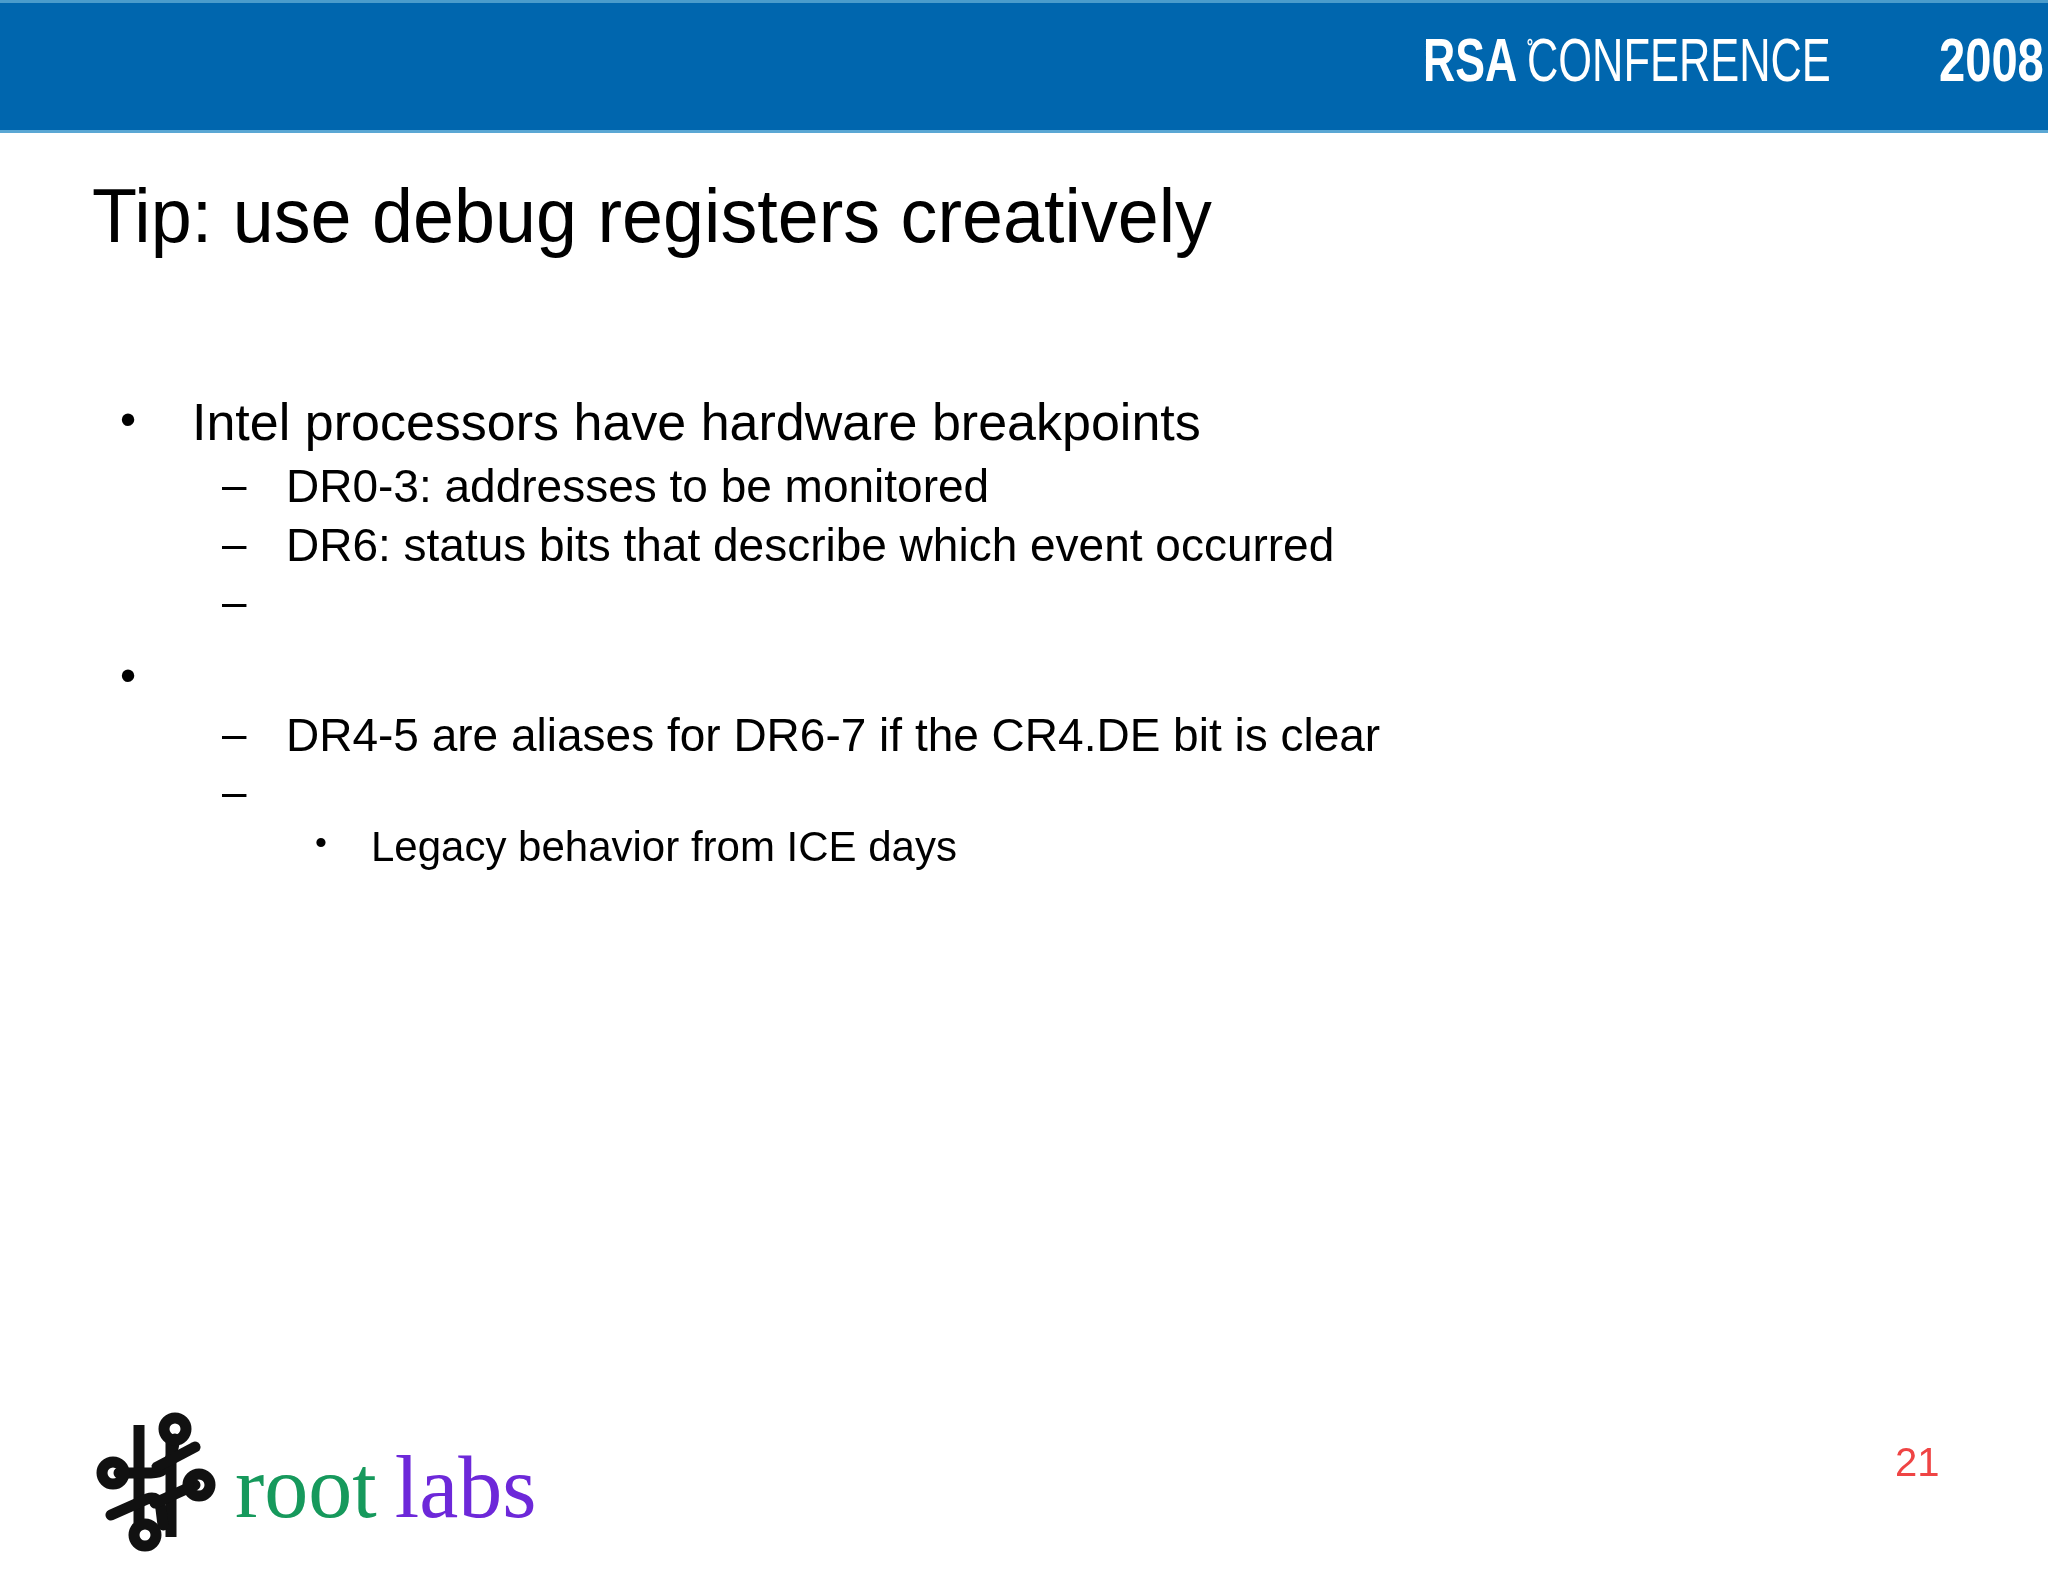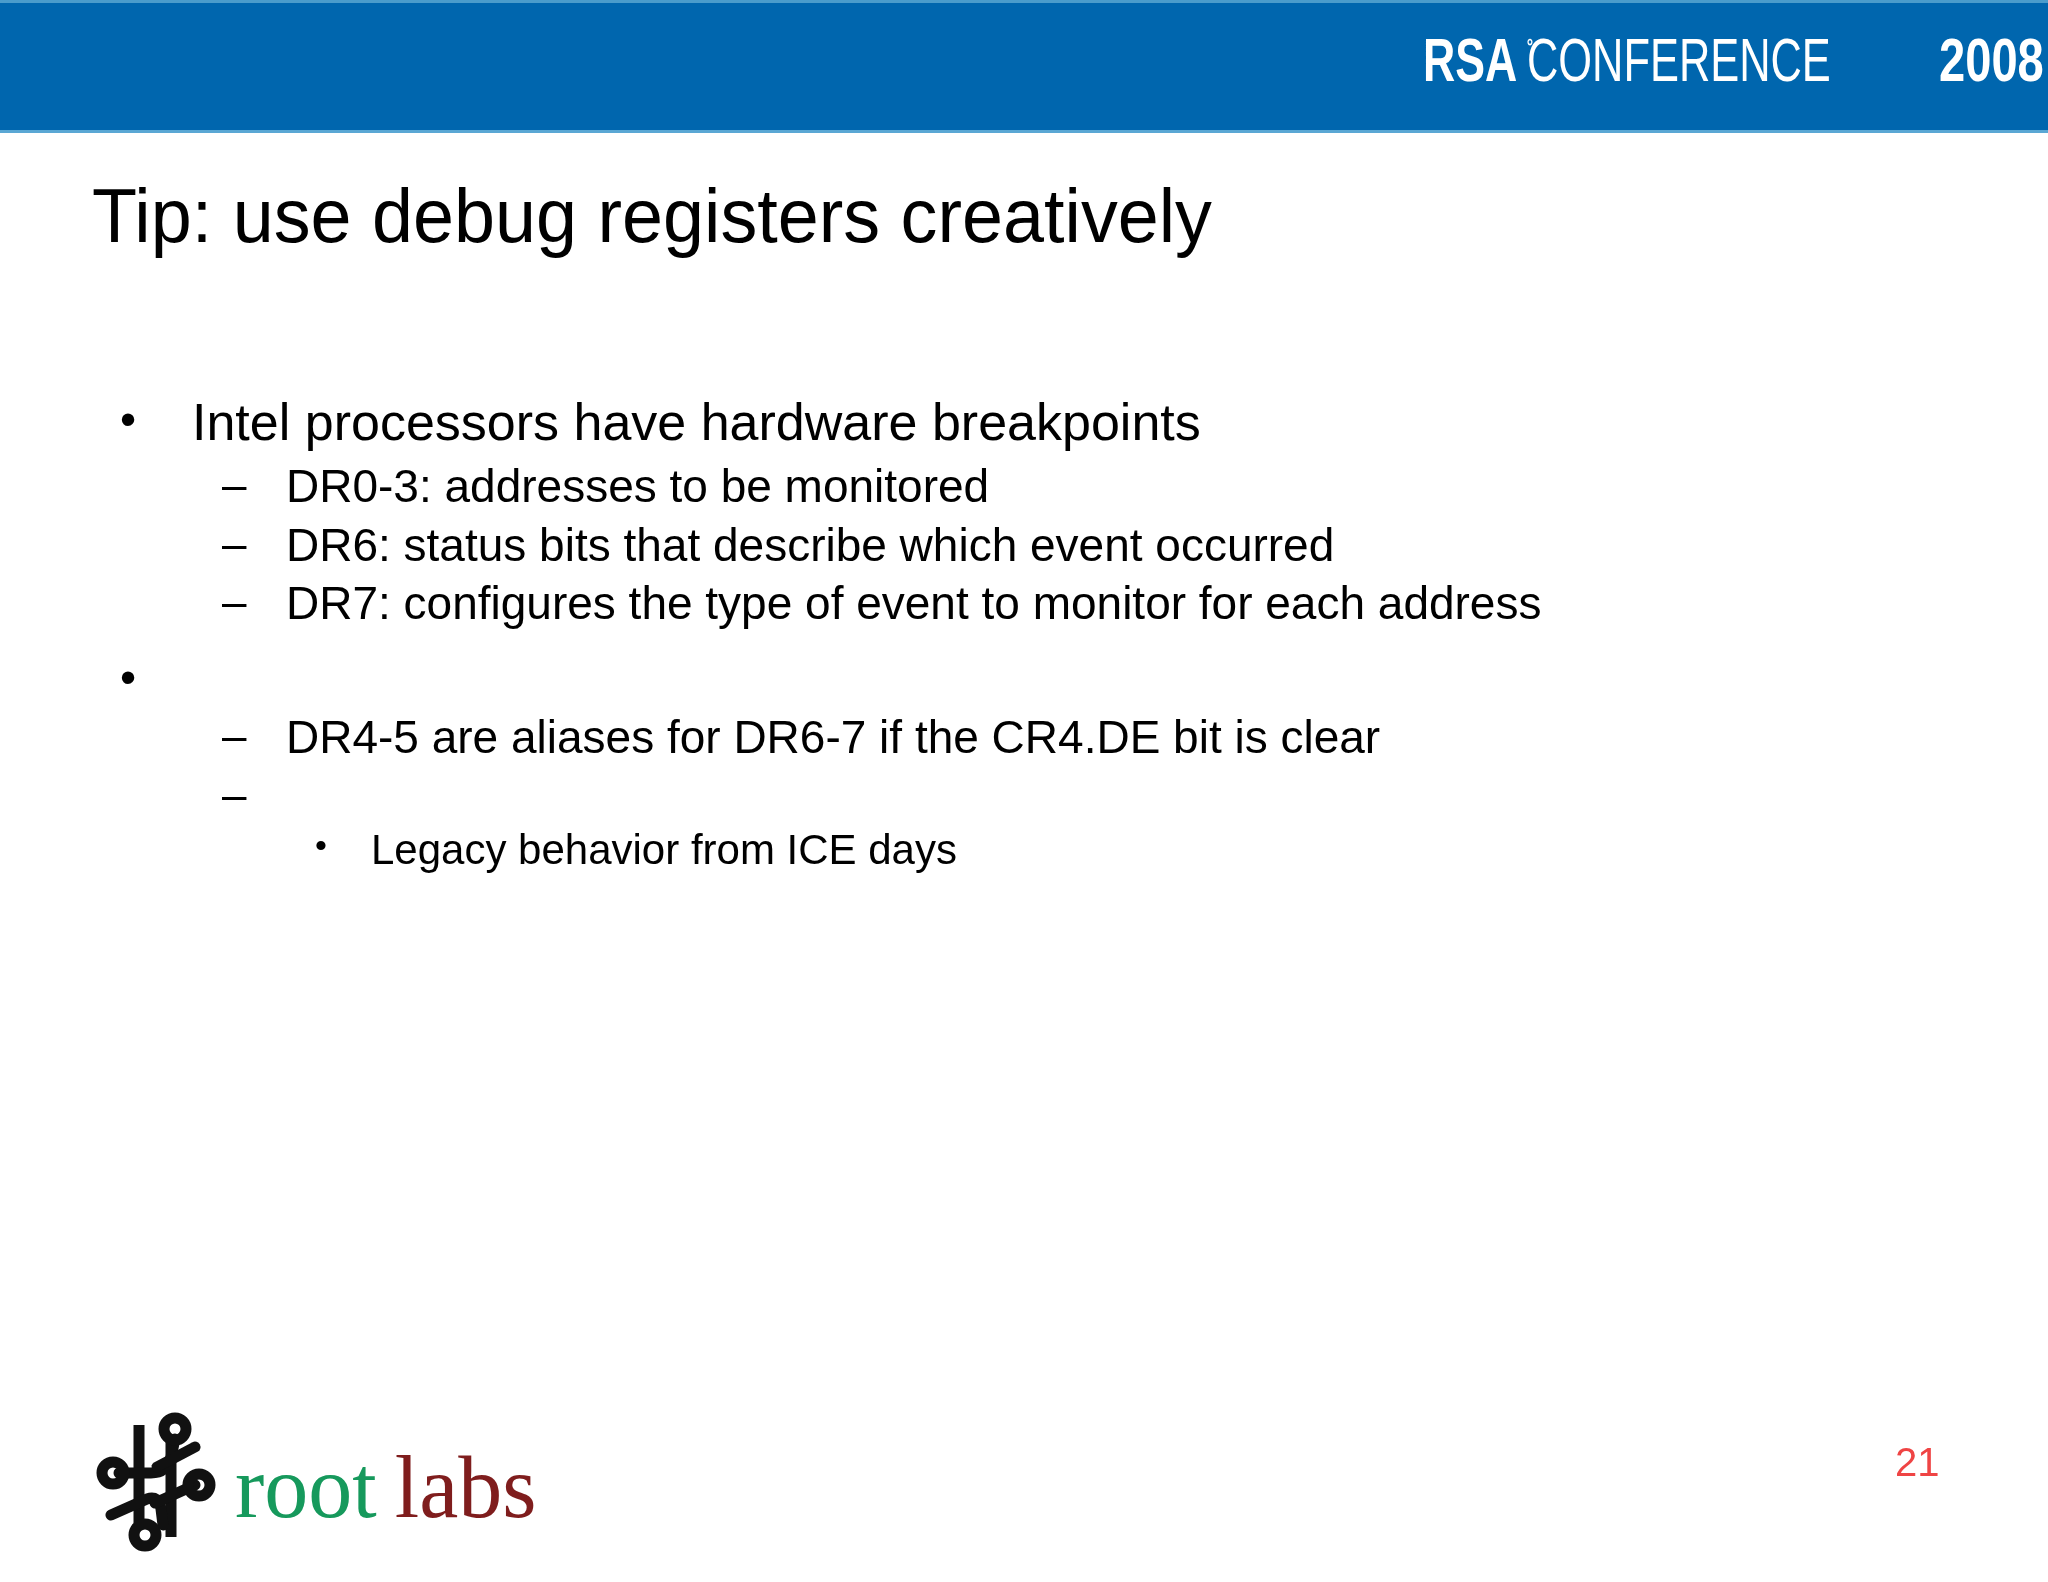--- a/index.html
+++ b/index.html
@@ -180,21 +180,21 @@
   #rootlabs-wordmark {
     margin-left: 16px;
     font-family: "Liberation Serif", serif;
     font-size: 88px;
     line-height: 1;
     white-space: nowrap;
     position: relative;
     top: 8px;
   }
   #rootlabs-wordmark .word-root { color: #16995c; }
-  #rootlabs-wordmark .word-labs { color: #7f1d1d; margin-left: 18px; }
+  #rootlabs-wordmark .word-labs { color: #6d28d9; margin-left: 18px; }
 
   #page-number {
     position: absolute;
     left: 1895px;
     top: 1440px;
     font-size: 40px;
     color: #ef4444;
     font-family: "Liberation Sans", sans-serif;
   }
 </style>
@@ -222,21 +222,20 @@
     <div class="bullet-row lvl2">
       <span class="bullet-marker">–</span>
       <span class="bullet-text">DR0-3: addresses to be monitored</span>
     </div>
     <div class="bullet-row lvl2">
       <span class="bullet-marker">–</span>
       <span class="bullet-text">DR6: status bits that describe which event occurred</span>
     </div>
     <div class="bullet-row lvl2">
       <span class="bullet-marker">–</span>
-      <span class="bullet-text">DR7: configures the type of event to monitor for each address</span>
     </div>
     <div class="bullet-row lvl1 gap-before">
       <span class="bullet-marker">•</span>
     </div>
     <div class="bullet-row lvl2">
       <span class="bullet-marker">–</span>
       <span class="bullet-text">DR4-5 are aliases for DR6-7 if the CR4.DE bit is clear</span>
     </div>
     <div class="bullet-row lvl2">
       <span class="bullet-marker">–</span>

